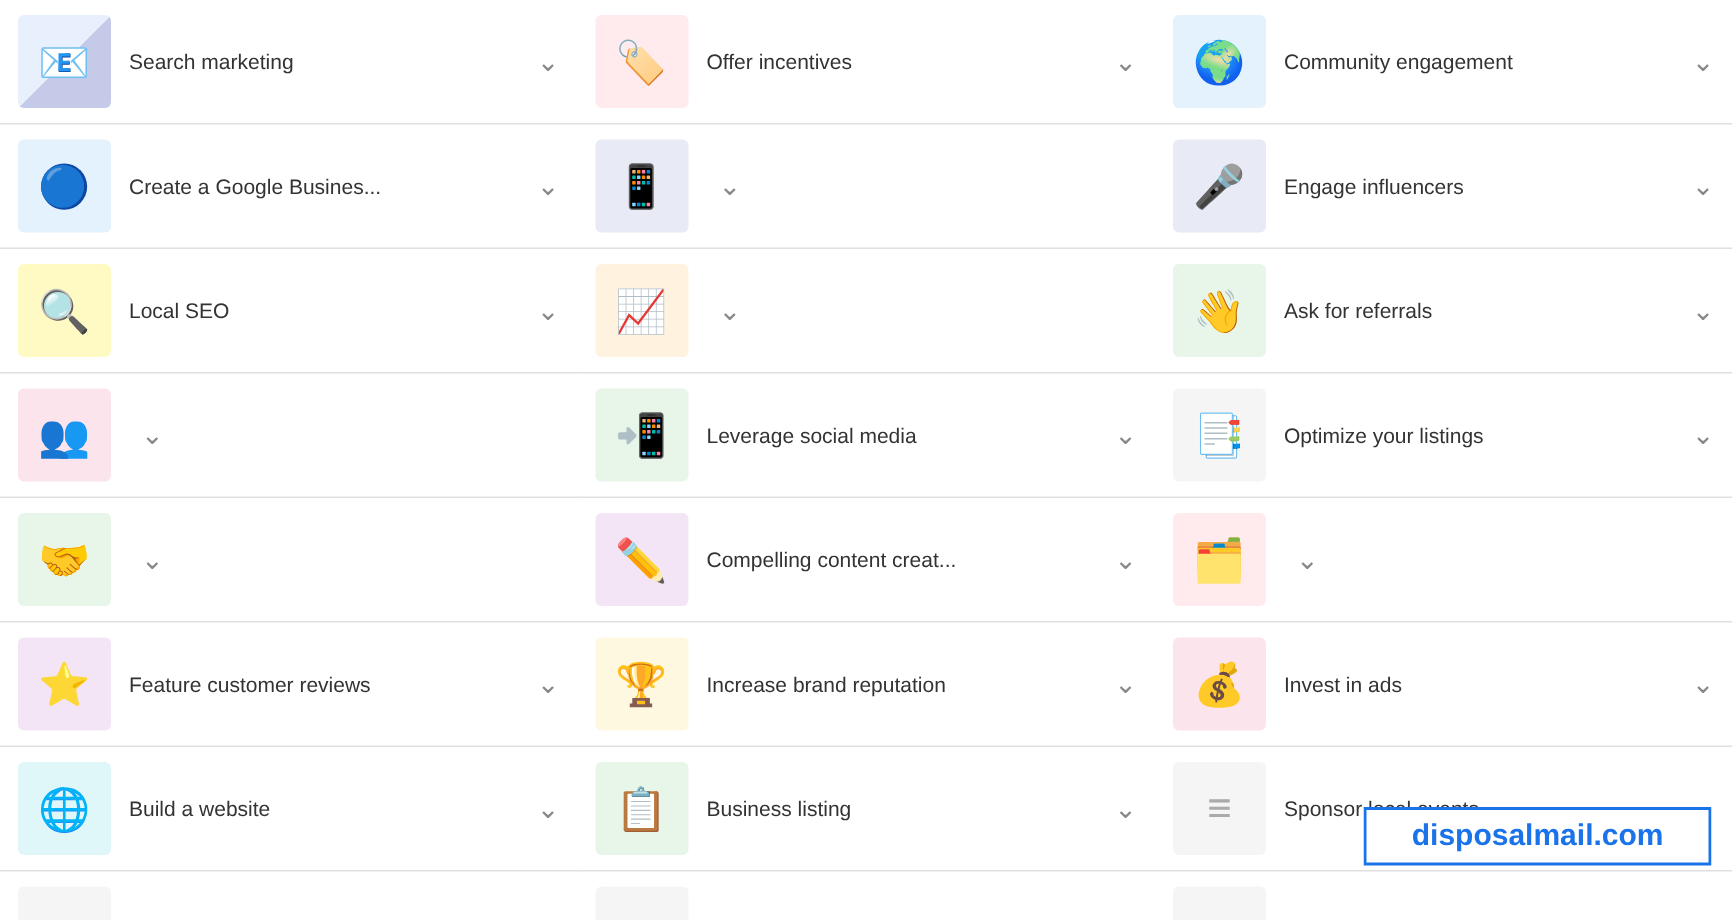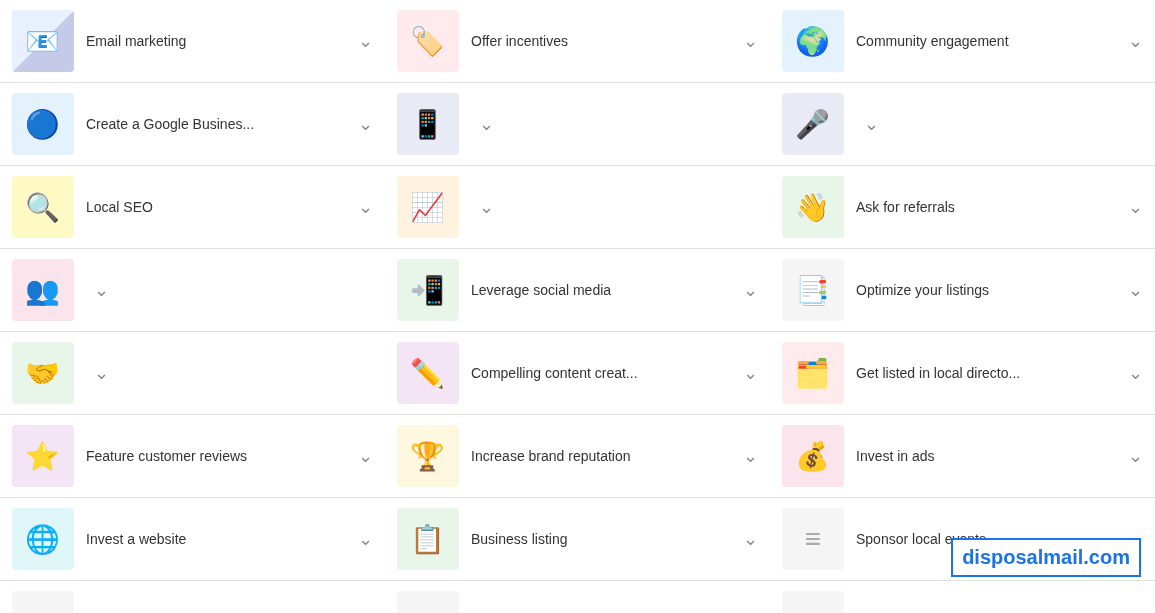--- a/index.html
+++ b/index.html
@@ -49,21 +49,21 @@
       font-size: 18px;
       margin-left: 8px;
     }
 
     
     .watermark {
       position: fixed;
       bottom: 36px;
       right: 14px;
       border: 2px solid #1a73e8;
-      padding: 6px 9px;
+      padding: 6px 30px;
       font-size: 20px;
       font-weight: bold;
       color: #1a73e8;
       background: #fff;
       z-index: 999;
       font-family: Arial, sans-serif;
     }
 
     
     .icon-lines::before {
@@ -146,21 +146,21 @@
       background: #f5f5f5;
     }
   </style>
 </head>
 <body>
 
 <div class="grid">
 <div class="col">
       <div class="list-item">
         <div class="thumb thumb-email" style="font-size: 28px;">📧</div>
-        <span class="item-label">Email marketing</span>
+        <span class="item-label">Search marketing</span>
         <span class="chevron">⌄</span>
       </div>
       <div class="list-item">
         <div class="thumb thumb-google" style="font-size: 28px;">🔵</div>
         <span class="item-label">Create a Google Busines...</span>
         <span class="chevron">⌄</span>
       </div>
       <div class="list-item">
         <div class="thumb thumb-seo" style="font-size: 28px;">🔍</div>
         <span class="item-label">Local SEO</span>
@@ -174,21 +174,21 @@
         <div class="thumb thumb-partner" style="font-size: 28px;">🤝</div>
         <span class="chevron">⌄</span>
       </div>
       <div class="list-item">
         <div class="thumb thumb-reviews" style="font-size: 28px;">⭐</div>
         <span class="item-label">Feature customer reviews</span>
         <span class="chevron">⌄</span>
       </div>
       <div class="list-item">
         <div class="thumb thumb-website" style="font-size: 28px;">🌐</div>
-        <span class="item-label">Invest a website</span>
+        <span class="item-label">Build a website</span>
         <span class="chevron">⌄</span>
       </div>
       <div class="list-item">
         <div class="thumb thumb-connect">
           <span class="icon-lines"></span>
         </div>
         <span class="item-label">Connect with other local ...</span>
         <span class="chevron">⌄</span>
       </div>
     </div>
@@ -235,35 +235,35 @@
       </div>
     </div>
     <div class="col">
       <div class="list-item">
         <div class="thumb thumb-community" style="font-size: 28px;">🌍</div>
         <span class="item-label">Community engagement</span>
         <span class="chevron">⌄</span>
       </div>
       <div class="list-item">
         <div class="thumb thumb-influencer" style="font-size: 28px;">🎤</div>
+        <span class="item-label">Engage influencers</span>
         <span class="chevron">⌄</span>
       </div>
       <div class="list-item">
         <div class="thumb thumb-referral" style="font-size: 28px;">👋</div>
         <span class="item-label">Ask for referrals</span>
         <span class="chevron">⌄</span>
       </div>
       <div class="list-item">
         <div class="thumb thumb-optimize" style="font-size: 28px;">📑</div>
         <span class="item-label">Optimize your listings</span>
         <span class="chevron">⌄</span>
       </div>
       <div class="list-item">
         <div class="thumb thumb-directory" style="font-size: 28px;">🗂️</div>
-        <span class="item-label">Get listed in local directo...</span>
         <span class="chevron">⌄</span>
       </div>
       <div class="list-item">
         <div class="thumb thumb-investads" style="font-size: 28px;">💰</div>
         <span class="item-label">Invest in ads</span>
         <span class="chevron">⌄</span>
       </div>
       <div class="list-item">
         <div class="thumb thumb-sponsor">
           <span class="icon-lines"></span>

